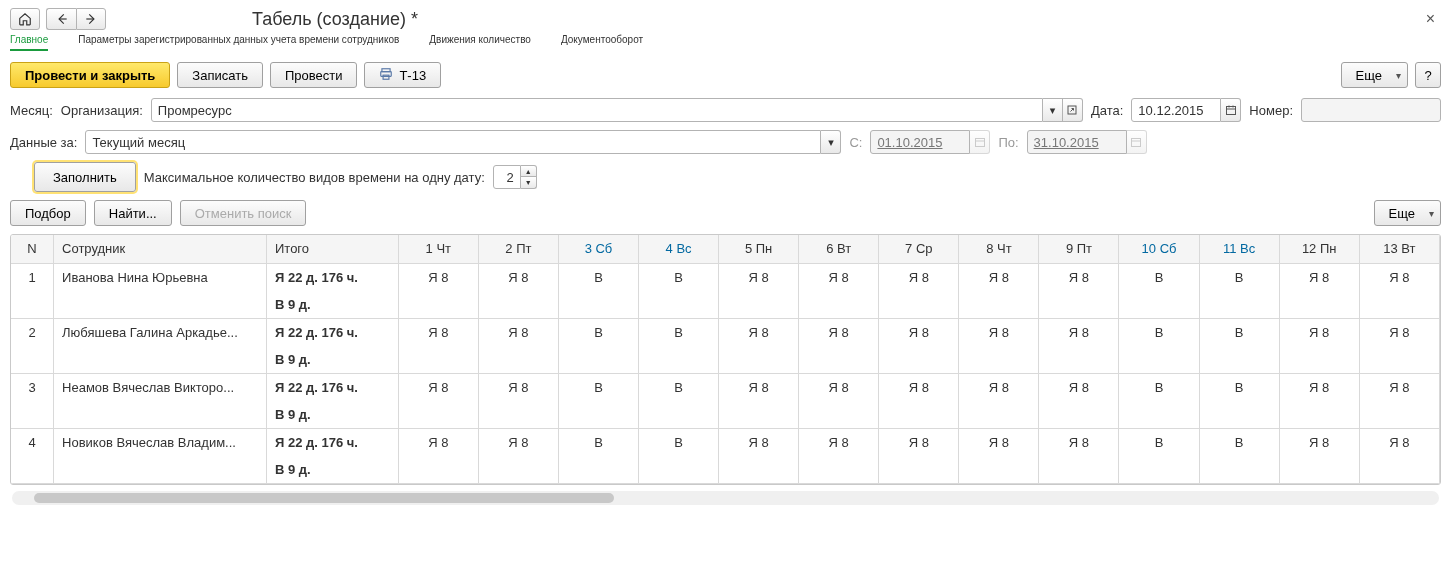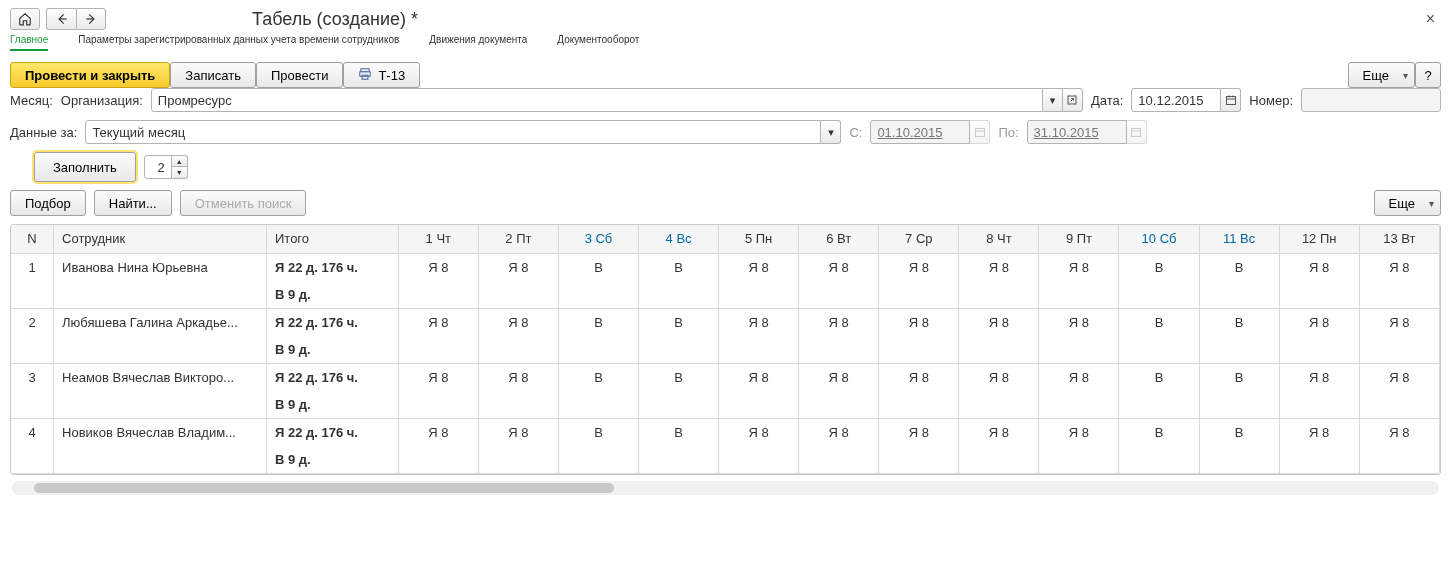--- a/index.html
+++ b/index.html
@@ -19,21 +19,21 @@
   }
   .nav-btn svg { width: 14px; height: 14px; }
   .bf-group { display: inline-flex; }
   .bf-group .nav-btn:first-child { border-radius: 3px 0 0 3px; border-right: none;}
   .bf-group .nav-btn:last-child { border-radius: 0 3px 3px 0; }
   .title { font-size: 18px; margin-left: 140px; }
   .close-x { margin-left: auto; font-size: 16px; color: #555; cursor: pointer; padding: 0 6px;}
   .tabs { display: flex; gap: 30px; border-bottom: 1px solid transparent; margin: 4px 0 10px 0; font-size: 10px;}
   .tab { cursor: pointer; padding-bottom: 4px; }
   .tab.active { color: #1a9b3e; border-bottom: 2px solid #1a9b3e; }
-  .toolbar-row { display: flex; align-items: center; gap: 0; }
+  .toolbar-row { display: flex; align-items: center; gap: 7px; margin-bottom: 10px; }
   .btn {
     height: 26px; padding: 0 14px; border: 1px solid #a0a0a0; background: linear-gradient(#fcfcfc,#e8e8e8);
     border-radius: 3px; cursor: pointer; font-size: 13px; display: inline-flex; align-items: center; gap: 6px;
   }
   .btn-primary { background: linear-gradient(#ffe96b,#f7ca2e); border-color:#caa216; font-weight: bold;}
   .btn-focus { box-shadow: 0 0 0 2px #ffe274; margin-left: 24px; }
   .btn-more { padding-right: 6px; }
   .btn-more::after { content: "▾"; margin-left: 8px; font-size: 10px; color:#555;}
   .btn-help { width: 26px; padding: 0; justify-content: center;}
   .btn:disabled { color:#aaa; cursor: default;}
@@ -102,21 +102,21 @@
         </svg>
     </button>
   </span>
   <span class="title">Табель (создание) *</span>
   <span class="close-x">×</span>
 </div>
 
 <div class="tabs">
   <span class="tab active">Главное</span>
   <span class="tab">Параметры зарегистрированных данных учета времени сотрудников</span>
-  <span class="tab">Движения документа</span>
+  <span class="tab">Движения количество</span>
   <span class="tab">Документооборот</span>
 </div>
 
 <div class="toolbar-row">
   <button class="btn btn-primary">Провести и закрыть</button>
   <button class="btn">Записать</button>
   <button class="btn">Провести</button>
   <button class="btn">
     <span class="printer-icon">
       <svg viewBox="0 0 24 24">
@@ -184,20 +184,21 @@
       <svg viewBox="0 0 24 24">
           <rect x="3" y="5" width="18" height="16" fill="none" stroke="#999" stroke-width="2"></rect>
           <line x1="3" y1="10" x2="21" y2="10" stroke="#999" stroke-width="2"></line>
         </svg>
     </span>
   </span>
 </div>
 
 <div class="form-row">
   <button class="btn btn-focus" style="height:30px; padding:0 18px;">Заполнить</button>
+  <span class="lbl">Максимальное количество видов времени на одну дату:</span>
   <span class="field-group">
     <span class="input" style="width:28px; justify-content:flex-end;">2</span>
     <span class="spin">
       <span class="mini-btn">▲</span>
       <span class="mini-btn">▼</span>
     </span>
   </span>
 </div>
 
 <div class="form-row">

